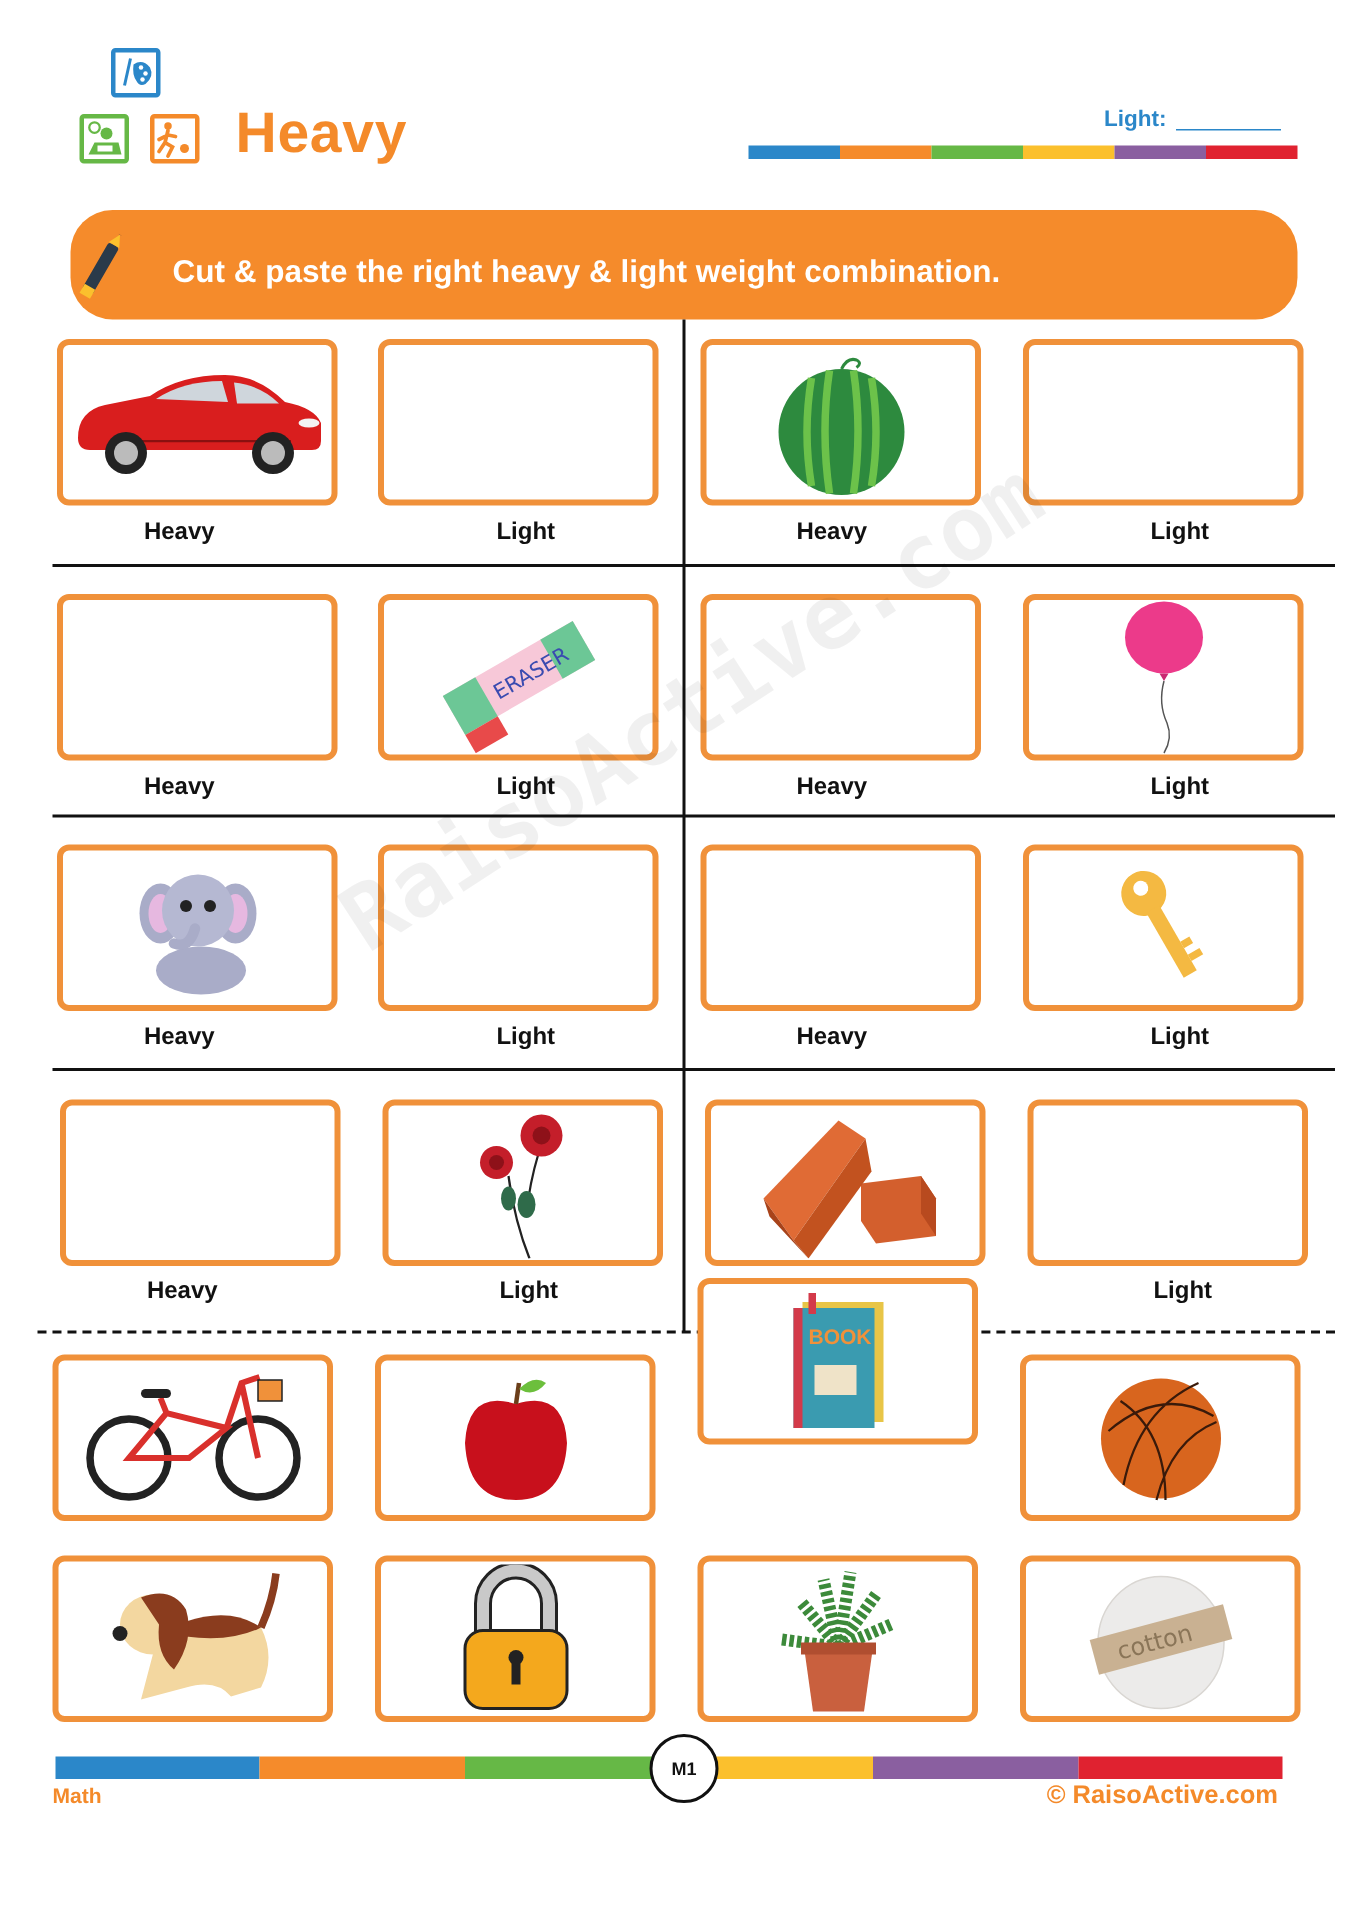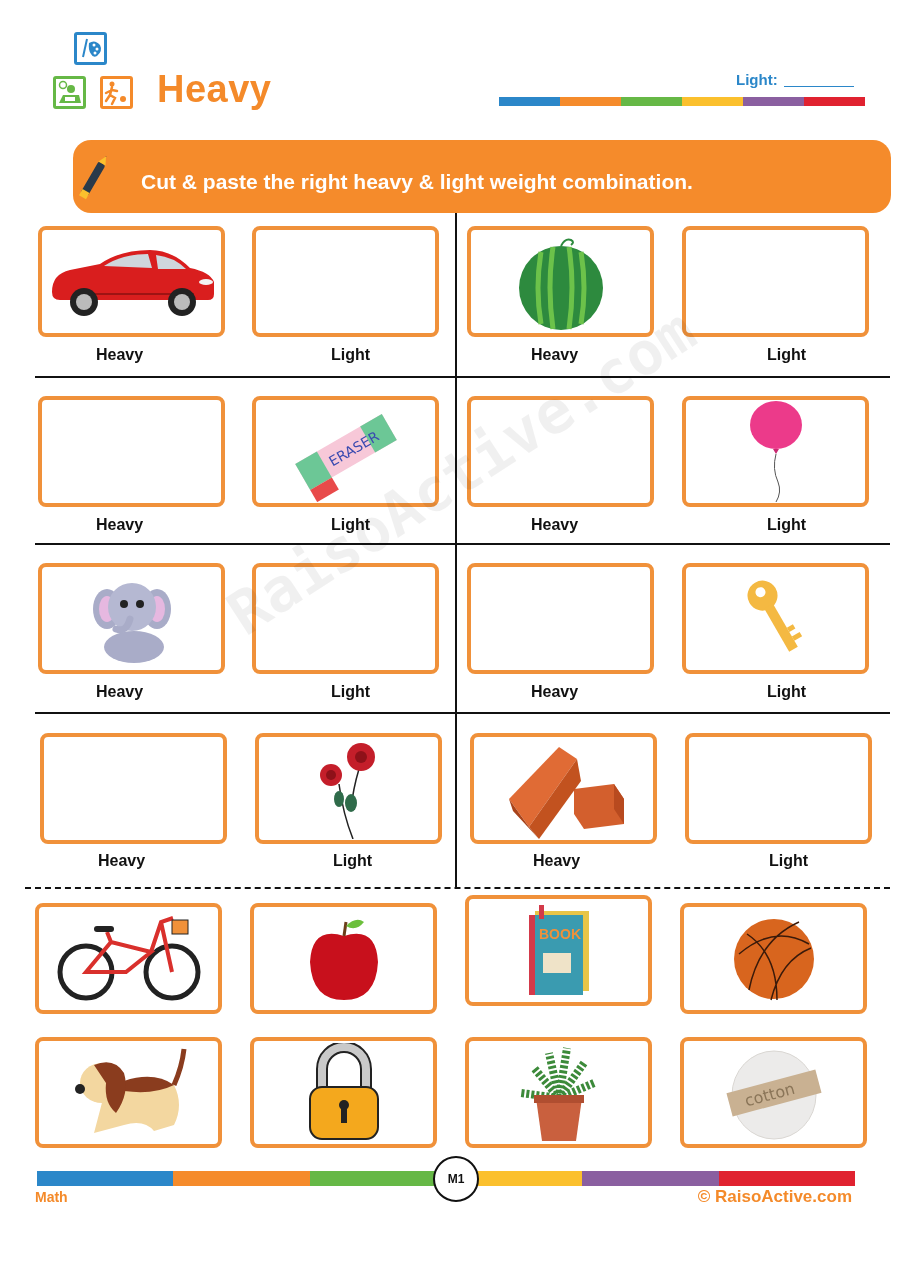--- a/index.html
+++ b/index.html
@@ -3,21 +3,21 @@
 <meta charset="utf-8">
 <style>
   html, body { margin:0; padding:0; background:#ffffff; }
   body { width:900px; height:1273px; position:relative; overflow:hidden; font-family:"Liberation Sans", sans-serif; }
   .logo-box { position:absolute; width:33px; height:33px; border:3px solid; border-radius:3px; box-sizing:border-box; background:#fff; }
   .title { position:absolute; left:157px; top:68px; font-size:38px; font-weight:bold; color:#f48a2a; letter-spacing:0.5px; }
   .date { position:absolute; left:736px; top:71px; font-size:15px; font-weight:bold; color:#2b87c9; }
   .date-line { position:absolute; left:784px; top:86px; width:70px; height:0; border-bottom:1.5px solid #2b87c9; }
   .rainbow { position:absolute; display:flex; }
   .rainbow span { flex:1; height:100%; display:block; }
-  .banner { position:absolute; left:47px; top:140px; width:818px; height:73px; background:#f58b2b; border-radius:18px;margin-left:26px; }
+  .banner { position:absolute; left:47px; top:140px; width:818px; height:73px; background:#f58b2b; border-radius:28px; }
   .banner-text { position:absolute; left:68px; top:30px; font-size:21px; font-weight:bold; color:#ffffff; }
   .pen { position:absolute; left:14px; top:13px; width:12px; height:52px; transform:rotate(30deg); }
   .vdiv { position:absolute; left:455px; top:213px; width:2px; height:675px; background:#111; }
   .hline { position:absolute; left:35px; width:855px; height:2px; background:#111; }
   .dashed { position:absolute; left:25px; top:887px; width:865px; height:0; border-top:2px dashed #111; }
   .box { position:absolute; width:187px; height:111px; border:4px solid #f0913a; border-radius:8px; box-sizing:border-box; background:#fff; display:flex; align-items:center; justify-content:center; overflow:hidden; }
   .lbl { position:absolute; width:187px; text-align:center; font-size:16px; font-weight:bold; color:#111; }
   .watermark { position:absolute; left:215px; top:590px; font-family:"DejaVu Sans Mono", monospace; font-size:60px; font-weight:bold; color:rgba(0,0,0,0.06); transform:rotate(-33deg); transform-origin:left top; white-space:nowrap; pointer-events:none; }
   .footer-bar { position:absolute; left:37px; top:1171px; width:818px; height:15px; display:flex; }
   .footer-bar span { flex:1; display:block; }
@@ -208,21 +208,21 @@
     <rect x="118" y="6" width="16" height="14" fill="#f0913a" stroke="#222"></rect>
   </svg>
 </div>
 <div class="box" style="left:250px;top:903px;">
   <svg width="80" height="90" viewBox="0 0 80 90">
     <path d="M40 22 q-32 -10 -34 26 q2 38 34 38 q32 0 34 -38 q-2 -36 -34 -26z" fill="#c8101c"></path>
     <path d="M40 22 l2 -14" stroke="#6b3e1a" stroke-width="3"></path>
     <path d="M42 12 q10 -10 18 -4 q-8 10 -18 4z" fill="#6cbf3c"></path>
   </svg>
 </div>
-<div class="box" style="left:465px;top:895px;">
+<div class="box" style="left:465px;top:852px;">
   <svg width="80" height="95" viewBox="0 0 80 95">
     <rect x="16" y="8" width="54" height="80" fill="#e8c547"></rect>
     <rect x="10" y="12" width="54" height="80" fill="#3a9bb0"></rect>
     <rect x="10" y="12" width="6" height="80" fill="#d33a4a"></rect>
     <text x="20" y="36" font-size="14" font-weight="bold" fill="#f0913a" font-family="Liberation Sans, sans-serif">BOOK</text>
     <rect x="24" y="50" width="28" height="20" fill="#efe3c8"></rect>
     <rect x="20" y="2" width="5" height="14" fill="#d33a4a"></rect>
   </svg>
 </div>
 <div class="box" style="left:680px;top:903px;">

